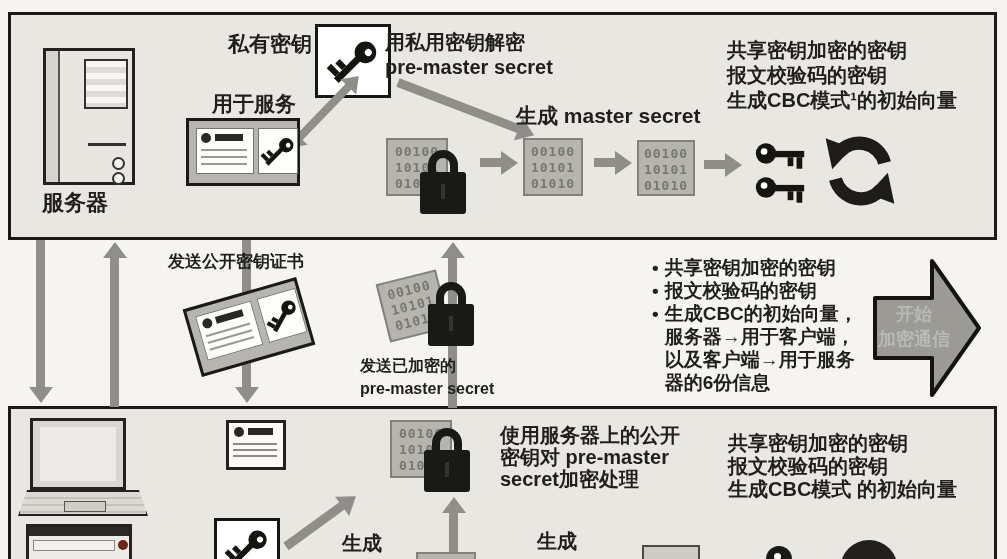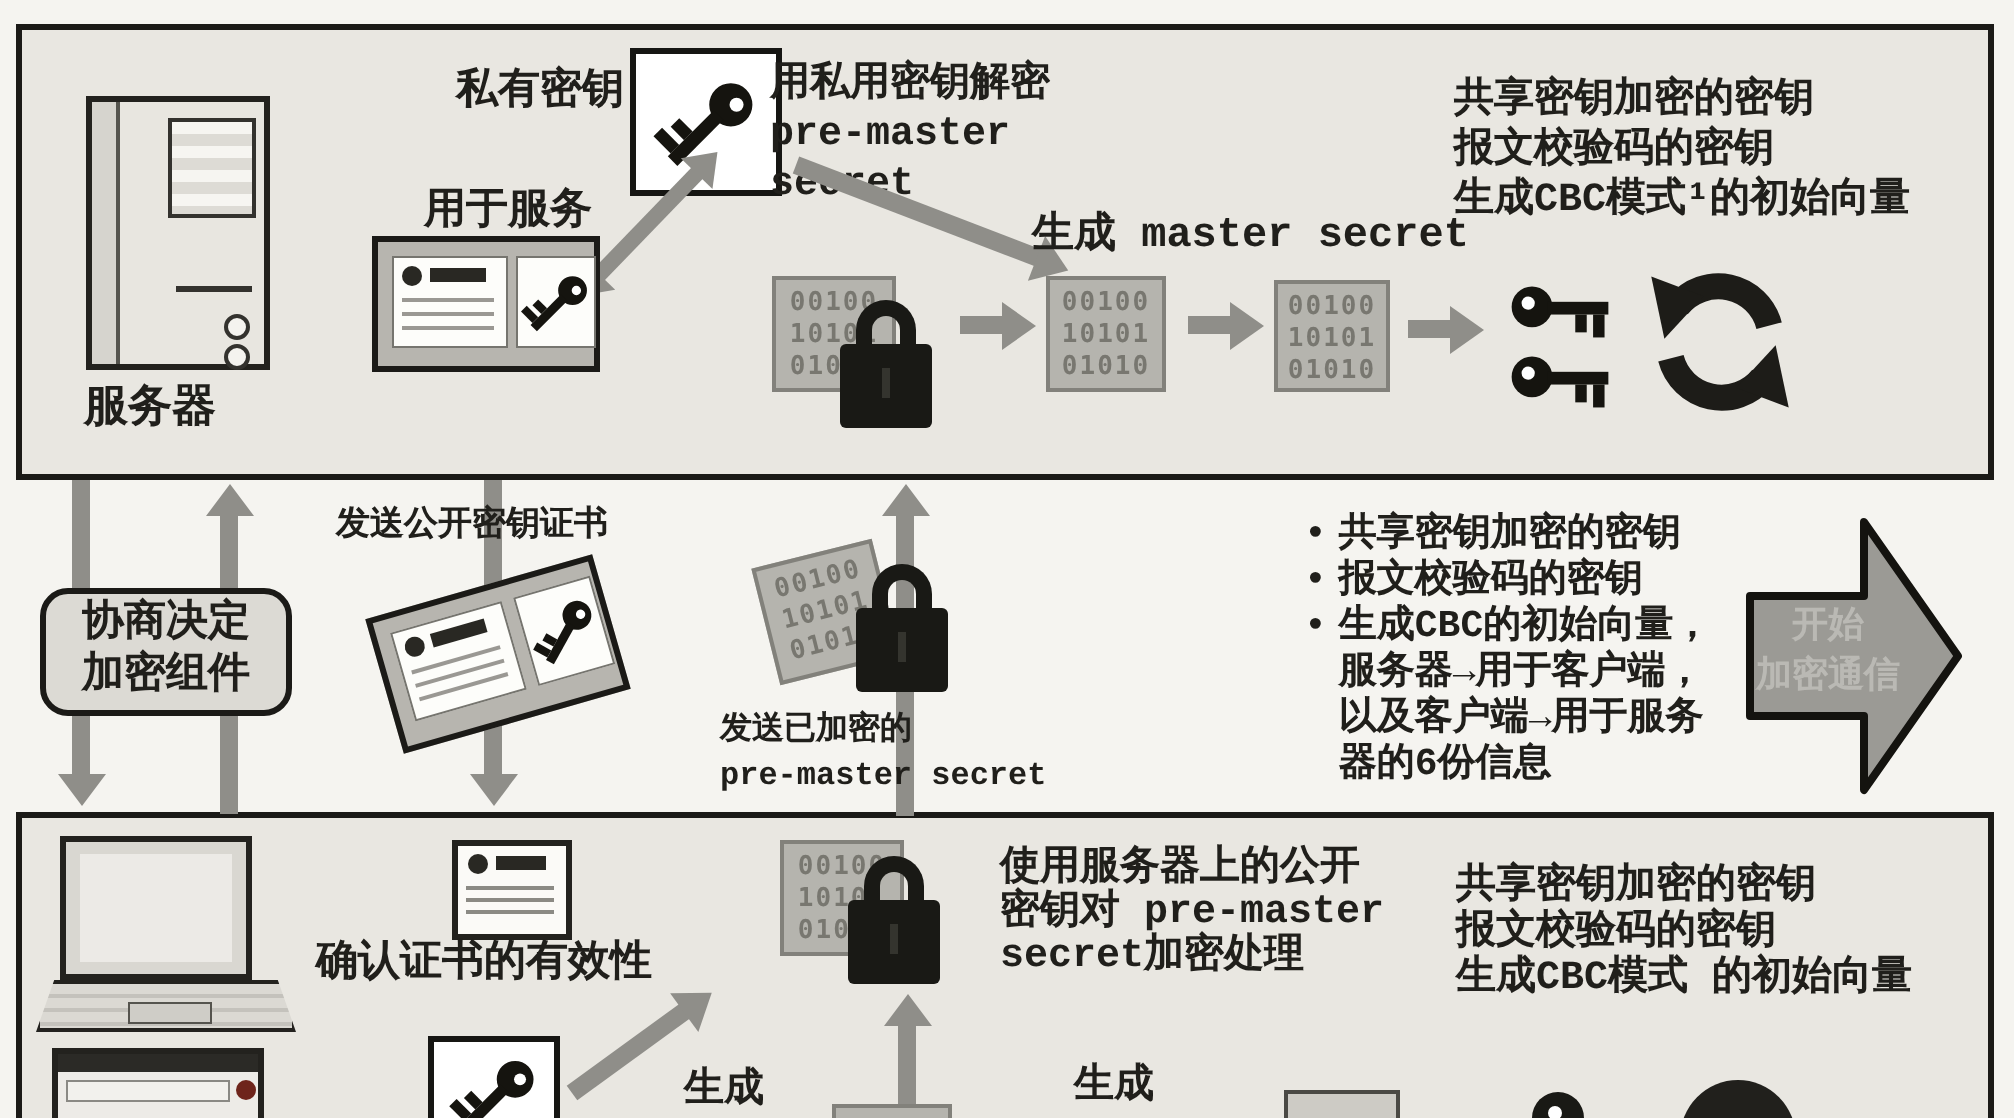--- a/index.html
+++ b/index.html
@@ -1,19 +1,19 @@
 <!DOCTYPE html>
 <html><head>
 <meta charset="utf-8">
 <style>
   html,body{margin:0;padding:0;}
   #page{position:relative;width:1007px;height:559px;background:#f5f4f0;overflow:hidden;
         font-family:"Liberation Sans","DejaVu Sans",sans-serif;color:#1d1c18;}
   .abs{position:absolute;}
-  .cjk{font-weight:bold;color:#201f1b;font-family:Liberation Mono, monospace;}
+  .cjk{font-weight:bold;color:#201f1b;}
   .pre{white-space:pre-line;}
   .panel{position:absolute;background:#e9e7e1;border:3px solid #1b1a17;}
   
   .harrow{position:absolute;background:#8f8e89;height:9px;}
   .harrow::after{content:"";position:absolute;right:-16px;top:50%;transform:translateY(-50%);
       width:0;height:0;border-left:17px solid #8f8e89;border-top:12px solid transparent;border-bottom:12px solid transparent;}
   .darrow{position:absolute;background:#8f8e89;height:8px;}
   .darrow::after{content:"";position:absolute;right:-14px;top:50%;transform:translateY(-50%);
       width:0;height:0;border-left:15px solid #8f8e89;border-top:11px solid transparent;border-bottom:11px solid transparent;}
   .darrow::before{content:"";position:absolute;left:-14px;top:50%;transform:translateY(-50%);
@@ -145,24 +145,20 @@
   <svg class="abs" style="left:824px;top:134px;" width="72" height="74" viewBox="0 0 44 44">
     <path d="M37 17 A 16 16 0 0 0 9 11" stroke="#1d1c18" stroke-width="8" fill="none"></path>
     <polygon points="1,2 17,8 5,21" fill="#1d1c18"></polygon>
     <path d="M7 27 A 16 16 0 0 0 35 33" stroke="#1d1c18" stroke-width="8" fill="none"></path>
     <polygon points="43,42 27,36 39,23" fill="#1d1c18"></polygon>
   </svg>
   <div class="abs cjk pre" style="left:727px;top:38px;font-size:20px;line-height:25px;">共享密钥加密的密钥
 报文校验码的密钥
 生成CBC模式¹的初始向量</div>
 
-  <div class="abs" style="left:20px;top:294px;width:120px;height:58px;background:#dcdad4;border:3px solid #1b1a17;border-radius:14px;display:flex;align-items:center;justify-content:center;">
-    <span class="cjk pre" style="font-size:21px;line-height:26px;text-align:center;">协商决定
-加密组件</span>
-  </div>
   <div class="abs cjk" style="left:168px;top:250px;font-size:17px;">发送公开密钥证书</div>
 
   <div class="cert" style="left:190px;top:292px;width:118px;height:70px;transform:rotate(-16deg);">
     <div class="card">
       <div class="seal"></div>
       <div class="bar"></div>
       <div class="ln" style="top:20px;"></div>
       <div class="ln" style="top:27px;"></div>
       <div class="ln" style="top:34px;"></div>
     </div>
@@ -225,21 +221,20 @@
     <div class="abs" style="left:89px;top:13px;width:10px;height:10px;border-radius:50%;background:#6e241b;"></div>
   </div>
 
   <div class="mincert" style="left:226px;top:420px;width:54px;height:44px;">
     <div class="seal"></div>
     <div class="bar"></div>
     <div class="ln" style="top:20px;"></div>
     <div class="ln" style="top:26px;"></div>
     <div class="ln" style="top:32px;"></div>
   </div>
-  <div class="abs cjk" style="left:158px;top:466px;font-size:21px;">确认证书的有效性</div>
 
   <div class="keybox" style="left:214px;top:518px;width:60px;height:52px;">
     <svg width="46" height="28" viewBox="0 0 40 22" style="transform:rotate(135deg);">
       <circle cx="9" cy="9" r="8" fill="#15140f"></circle>
         <circle cx="7.5" cy="7.5" r="2.6" fill="#ffffff"></circle>
       <rect x="15" y="7" width="24" height="5" fill="#15140f"></rect>
       <rect x="26" y="12" width="4.5" height="7" fill="#15140f"></rect>
         <rect x="33" y="12" width="4.5" height="9" fill="#15140f"></rect>
     </svg>
   </div>

